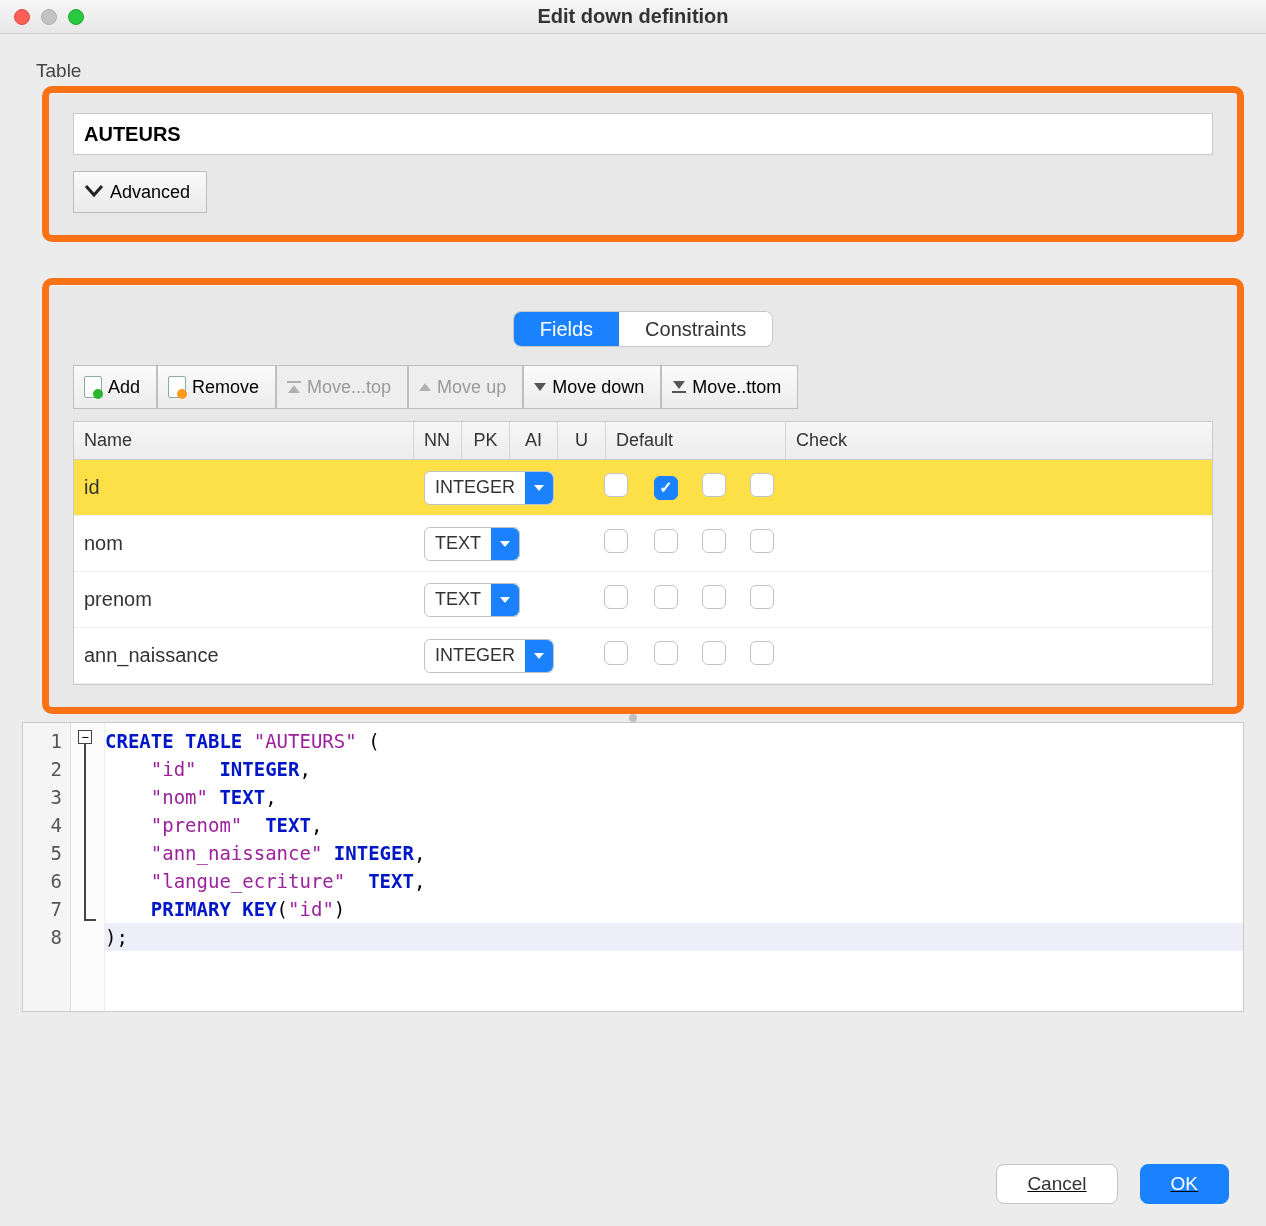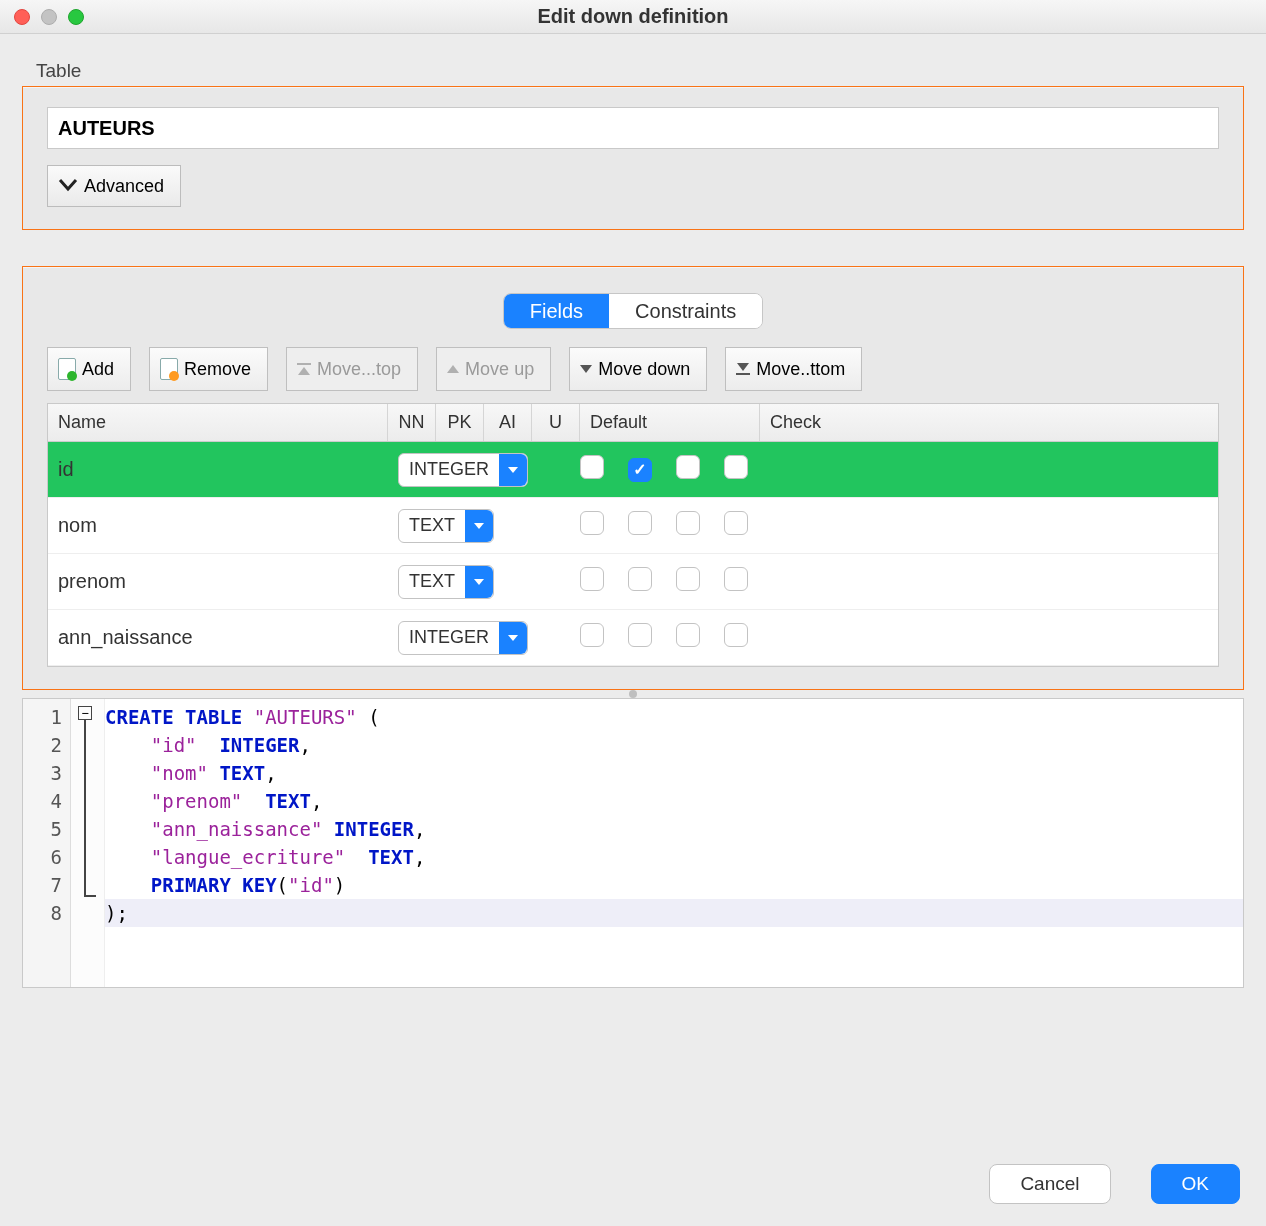--- a/index.html
+++ b/index.html
@@ -22,24 +22,25 @@
 .traffic { display: flex; gap: 11px; margin-left: 14px; }
 .tl-btn { width: 16px; height: 16px; border-radius: 50%; }
 .tl-close { background: #ff5f57; border:1px solid #e24640;}
 .tl-min { background: #c3c3c3; border:1px solid #adadad;}
 .tl-max { background: #28c840; border:1px solid #1fa52e;}
 .title-text { position: absolute; left:0; right:0; text-align:center; font-weight:600; font-size:20px; color:#333;}
 .body-area { padding: 18px 22px 0 22px; }
 .section-label { font-size: 19px; color:#444; margin: 8px 0 4px 14px;}
 .panel {
   background:#e8e8e8;
-  border:1px solid #f97316;
-  border-radius:0;
+  border:7px solid #f97316;
+  border-radius:10px;
   padding: 20px 24px 22px 24px;
   box-shadow: inset 0 1px 0 #f4f4f4;
+  margin-left: 20px;
 }
 .table-name-input {
   width:100%;
   height:42px;
   border:1px solid #c9c9c9;
   background:#fff;
   font-size:20px;
   font-weight:700;
   padding:0 10px;
   outline:none;
@@ -68,21 +69,21 @@
 }
 .seg-btn {
   padding:0 26px;
   font-size:20px;
   background:#fff;
   border:none;
   cursor:pointer;
   color:#333;
 }
 .seg-btn.active { background:#1a82ff; color:#fff; }
-.toolbar { display:flex; gap:18px; margin-bottom:12px;}
+.toolbar { display:flex; margin-bottom:12px;}
 .tbtn {
   height:44px;
   padding:0 16px 0 10px;
   background:linear-gradient(#fbfbfb,#ececec);
   border:1px solid #bfbfbf;
   display:inline-flex;
   align-items:center;
   font-size:18px;
   gap:6px;
   cursor:pointer;
@@ -102,28 +103,28 @@
 .tbtn.disabled .vstack{color:#b0b0b0;}
 .grid {
   border:1px solid #c9c9c9;
   background:#fff;
 }
 .ghead { display:flex; background:linear-gradient(#f7f7f7,#ececec); border-bottom:1px solid #ccc;}
 .gcell { padding:8px 10px; border-right:1px solid #d5d5d5; font-size:18px; color:#333;}
 .ghead .gcell:last-child{border-right:none;}
 .c-name{flex:0 0 340px;}
 .c-type{flex:0 0 180px;}
-.c-nn{flex:0 0 48px;text-align:center;}
+.c-nn{flex:0 0 48px;text-align:left;}
 .c-pk{flex:0 0 48px;text-align:center;}
 .c-ai{flex:0 0 48px;text-align:center;}
 .c-u{flex:0 0 48px;text-align:center;}
 .c-def{flex:0 0 180px;}
 .c-chk{flex:1 1 auto;}
 .grow { display:flex; align-items:center; border-bottom:1px solid #eee; height:56px;}
-.grow.sel { background:#22c55e;}
+.grow.sel { background:#fde047;}
 .grow .gc { padding:0 10px; font-size:20px; color:#333;}
 .type-combo{
   display:inline-flex;align-items:center;border:1px solid #c3c3c3;border-radius:6px;height:34px;background:#fff;
 }
 .type-combo .tval{padding:0 10px;font-size:18px;}
 .type-combo .tarr{width:28px;height:100%;background:#1a82ff;border-radius:0 6px 6px 0;display:flex;align-items:center;justify-content:center;}
 .type-combo .tarr::before{content:"";width:0;height:0;border-left:5px solid transparent;border-right:5px solid transparent;border-top:6px solid #fff;}
 .chk {
   width:24px;height:24px;border:1px solid #c3c3c3;border-radius:6px;background:#fff;display:inline-flex;align-items:center;justify-content:center;
 }
@@ -146,21 +147,21 @@
 .gutter div{padding:0 8px;line-height:28px;}
 .fold-col{width:34px;background:#fcfcfc;border-right:1px solid #eee;position:relative;}
 .fold-box{position:absolute;left:7px;top:7px;width:14px;height:14px;border:1.5px solid #444;display:flex;align-items:center;justify-content:center;font-size:12px;line-height:1;}
 .fold-line{position:absolute;left:13px;top:21px;width:2px;height:175px;background:#444;}
 .fold-end{position:absolute;left:13px;top:196px;width:12px;height:2px;background:#444;}
 .code{flex:1;padding-top:4px;white-space:pre;line-height:28px;}
 .kw{color:#0016c7;font-weight:bold;}
 .str{color:#9b229b;}
 .cursor-line{background:#eeeef8;display:inline-block;width:100%;}
 .footer{
-  position:absolute;bottom:22px;right:26px;display:flex;gap:40px;
+  position:absolute;bottom:22px;right:37px;display:flex;gap:22px;text-decoration:underline;
 }
 .fbtn{
   height:40px;padding:0 30px;border-radius:8px;font-size:19px;cursor:pointer;
 }
 .fbtn.cancel{background:#fff;border:1px solid #c3c3c3;color:#333;}
 .fbtn.ok{background:#1a82ff;border:1px solid #1a82ff;color:#fff;}
 </style>
 </head>
 <body>
 

